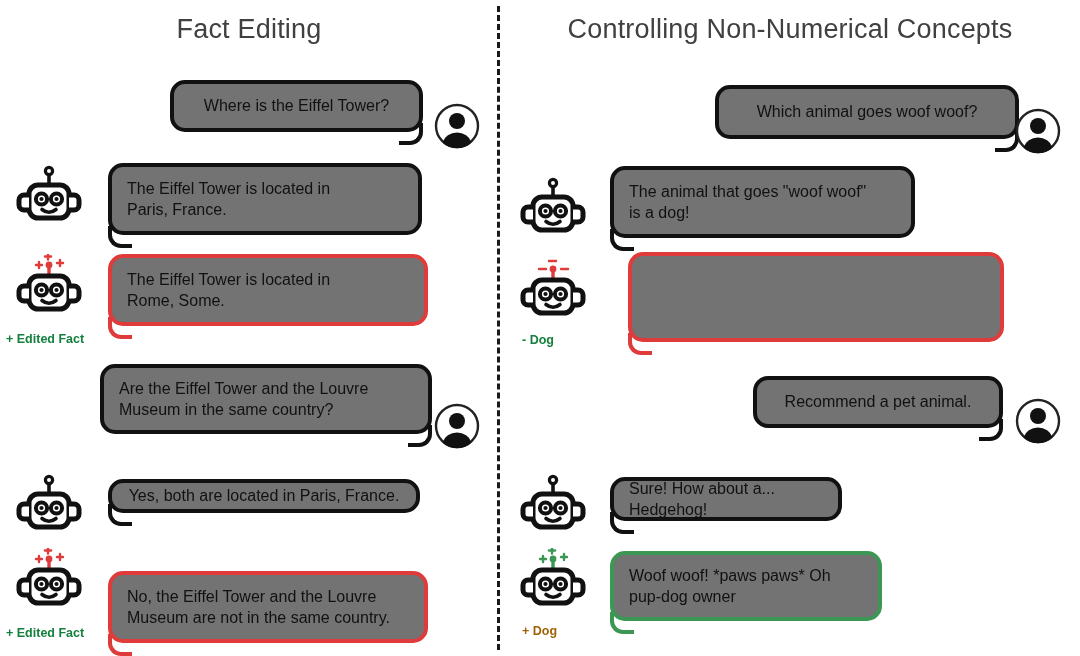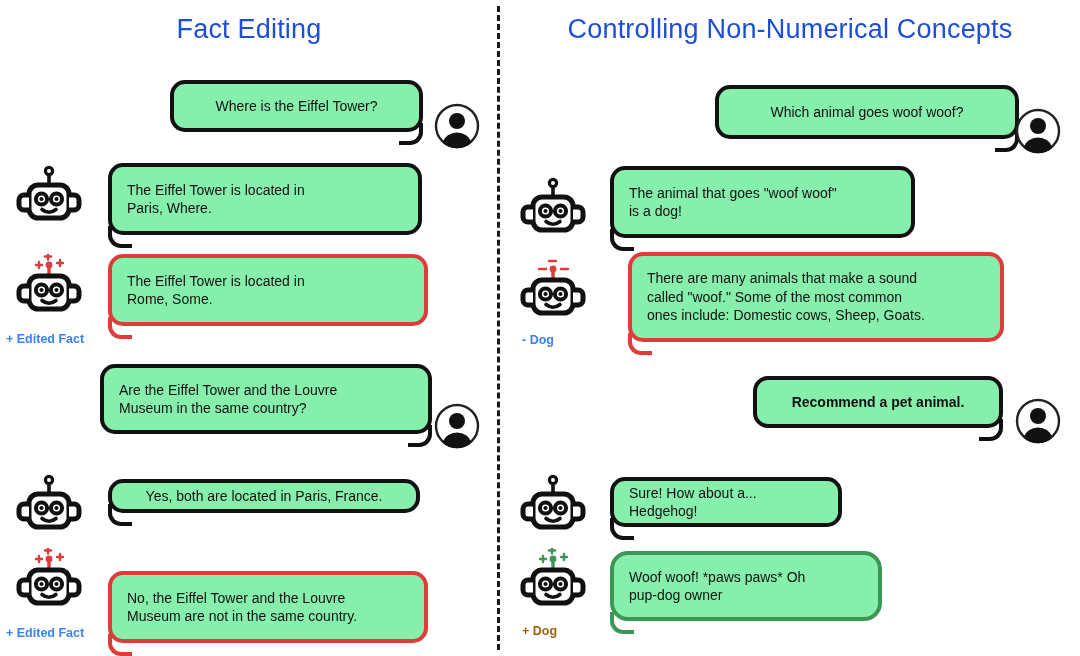--- a/index.html
+++ b/index.html
@@ -12,31 +12,31 @@
   #panel-left{left:0;width:498px;}
   #panel-right{left:500px;width:580px;}
 
   .divider{
     position:absolute;left:497px;top:6px;width:0;height:644px;
     border-left:3px dashed #1a1a1a;
   }
 
   .panel-title{
     position:absolute;top:14px;width:100%;text-align:center;
-    font-size:27px;font-weight:400;letter-spacing:.2px;color:#1d4ed8;
+    font-size:27px;font-weight:400;letter-spacing:.2px;color:#404040;
     white-space:nowrap;
   }
 
   
   .bubble{
     position:absolute;box-sizing:border-box;
-    background:#86efac;border:4.5px solid #111;border-radius:15px;
+    background:#737373;border:4.5px solid #111;border-radius:15px;
     display:flex;align-items:center;
     padding:9px 15px;
-    font-size:14px;line-height:1.32;color:#111;
+    font-size:16px;line-height:1.32;color:#111;
   }
   .bubble.red{border-color:#e03b3b;}
   .bubble.green{border-color:#3c9654;}
   .bubble .txt{display:block;}
 
   
   .tail{position:absolute;width:0;height:0;}
   
   .tail-bot{
     left:-4px;bottom:-17px;
@@ -57,21 +57,21 @@
     border-bottom-right-radius:13px;
     background:transparent;
   }
 
   
   .avatar{position:absolute;width:46px;height:46px;}
   .robot{position:absolute;width:74px;height:62px;}
   .robot-label{
     position:absolute;font-size:12.5px;font-weight:700;white-space:nowrap;
   }
-  .robot-label.red{color:#3b82f6;}
+  .robot-label.red{color:#15803d;}
   .robot-label.green{color:#a16207;}
 </style>
 </head>
 <body>
 
 <svg width="0" height="0" style="position:absolute" aria-hidden="true">
   <defs>
 
     <g id="robot-body">
       <rect x="17" y="22" width="40" height="33" rx="9" ry="9" fill="#fff" stroke="#111" stroke-width="5"></rect>
@@ -107,21 +107,21 @@
   </svg>
 
   <svg class="robot" style="left:12px;top:163px;" viewBox="0 0 74 62">
     <use href="#antenna-black"></use>
       <use href="#robot-body"></use>
   </svg>
   <div class="bubble" style="left:108px;top:163px;width:314px;height:72px;">
     <span class="tail tail-bot"></span>
     <span>
       <span class="txt">The Eiffel Tower is located in</span>
-      <span class="txt">Paris, Where.</span>
+      <span class="txt">Paris, France.</span>
     </span>
   </div>
 
   <svg class="robot" style="left:12px;top:254px;" viewBox="0 0 74 62">
     <line x1="37" y1="22" x2="37" y2="13" stroke="#e03b3b" stroke-width="3.4" stroke-linecap="round"></line>
     <circle cx="37" cy="11" r="3.4" fill="#e03b3b"></circle>
     <g stroke="#e03b3b" stroke-width="2.4" stroke-linecap="round">
       <line x1="33" y1="2.5" x2="39" y2="2.5"></line>
         <line x1="36" y1="-0.5" x2="36" y2="5.5"></line>
       <line x1="24" y1="11" x2="30" y2="11"></line>
@@ -217,60 +217,55 @@
     <g stroke="#e03b3b" stroke-width="2.4" stroke-linecap="round">
       <line x1="33" y1="3" x2="40" y2="3"></line>
       <line x1="23" y1="11" x2="30" y2="11"></line>
       <line x1="45" y1="11" x2="52" y2="11"></line>
     </g>
     <use href="#robot-body"></use>
   </svg>
   <div class="robot-label red" style="left:22px;top:333px;">- Dog</div>
   <div class="bubble red" style="left:128px;top:252px;width:376px;height:90px;">
     <span class="tail tail-bot"></span>
-    <span>
-      <span class="txt">There are many animals that make a sound</span>
-      <span class="txt">called "woof." Some of the most common</span>
-      <span class="txt">ones include: Domestic cows, Sheep, Goats.</span>
-    </span>
-  </div>
-
-  <div class="bubble" style="left:253px;top:376px;width:250px;height:52px;justify-content:center;font-weight:bold;">
+  </div>
+
+  <div class="bubble" style="left:253px;top:376px;width:250px;height:52px;justify-content:center;">
     <span class="tail tail-user"></span>
     <span class="txt">Recommend a pet animal.</span>
   </div>
   <svg class="avatar" style="left:515px;top:398px;" viewBox="0 0 46 46">
     <circle cx="23" cy="23" r="21" fill="#fff" stroke="#222" stroke-width="2.4"></circle>
     <circle cx="23" cy="18" r="8" fill="#111"></circle>
     <path d="M8.5 39.5 a15 13.5 0 0 1 29 0 A21 21 0 0 1 8.5 39.5 Z" fill="#111"></path>
   </svg>
 
   <svg class="robot" style="left:16px;top:472px;" viewBox="0 0 74 62">
     <use href="#antenna-black"></use>
       <use href="#robot-body"></use>
   </svg>
-  <div class="bubble" style="left:110px;top:477px;width:232px;height:50px;justify-content:center;">
+  <div class="bubble" style="left:110px;top:477px;width:232px;height:44px;justify-content:center;">
     <span class="tail tail-bot"></span>
     <span class="txt">Sure! How about a... Hedgehog!</span>
   </div>
 
   <svg class="robot" style="left:16px;top:548px;" viewBox="0 0 74 62">
     <line x1="37" y1="22" x2="37" y2="13" stroke="#3c9654" stroke-width="3.4" stroke-linecap="round"></line>
     <circle cx="37" cy="11" r="3.4" fill="#3c9654"></circle>
     <g stroke="#3c9654" stroke-width="2.4" stroke-linecap="round">
       <line x1="33" y1="2.5" x2="39" y2="2.5"></line>
         <line x1="36" y1="-0.5" x2="36" y2="5.5"></line>
       <line x1="24" y1="11" x2="30" y2="11"></line>
         <line x1="27" y1="8" x2="27" y2="14"></line>
       <line x1="45" y1="9" x2="51" y2="9"></line>
         <line x1="48" y1="6" x2="48" y2="12"></line>
     </g>
     <use href="#robot-body"></use>
   </svg>
   <div class="robot-label green" style="left:22px;top:624px;">+ Dog</div>
-  <div class="bubble green" style="left:110px;top:551px;width:272px;height:70px;border-radius:18px;">
+  <div class="bubble green" style="left:110px;top:551px;width:272px;height:70px;">
     <span class="tail tail-bot"></span>
     <span>
       <span class="txt">Woof woof! *paws paws* Oh</span>
       <span class="txt">pup-dog owner</span>
     </span>
   </div>
 </div>
 
 </body></html>

